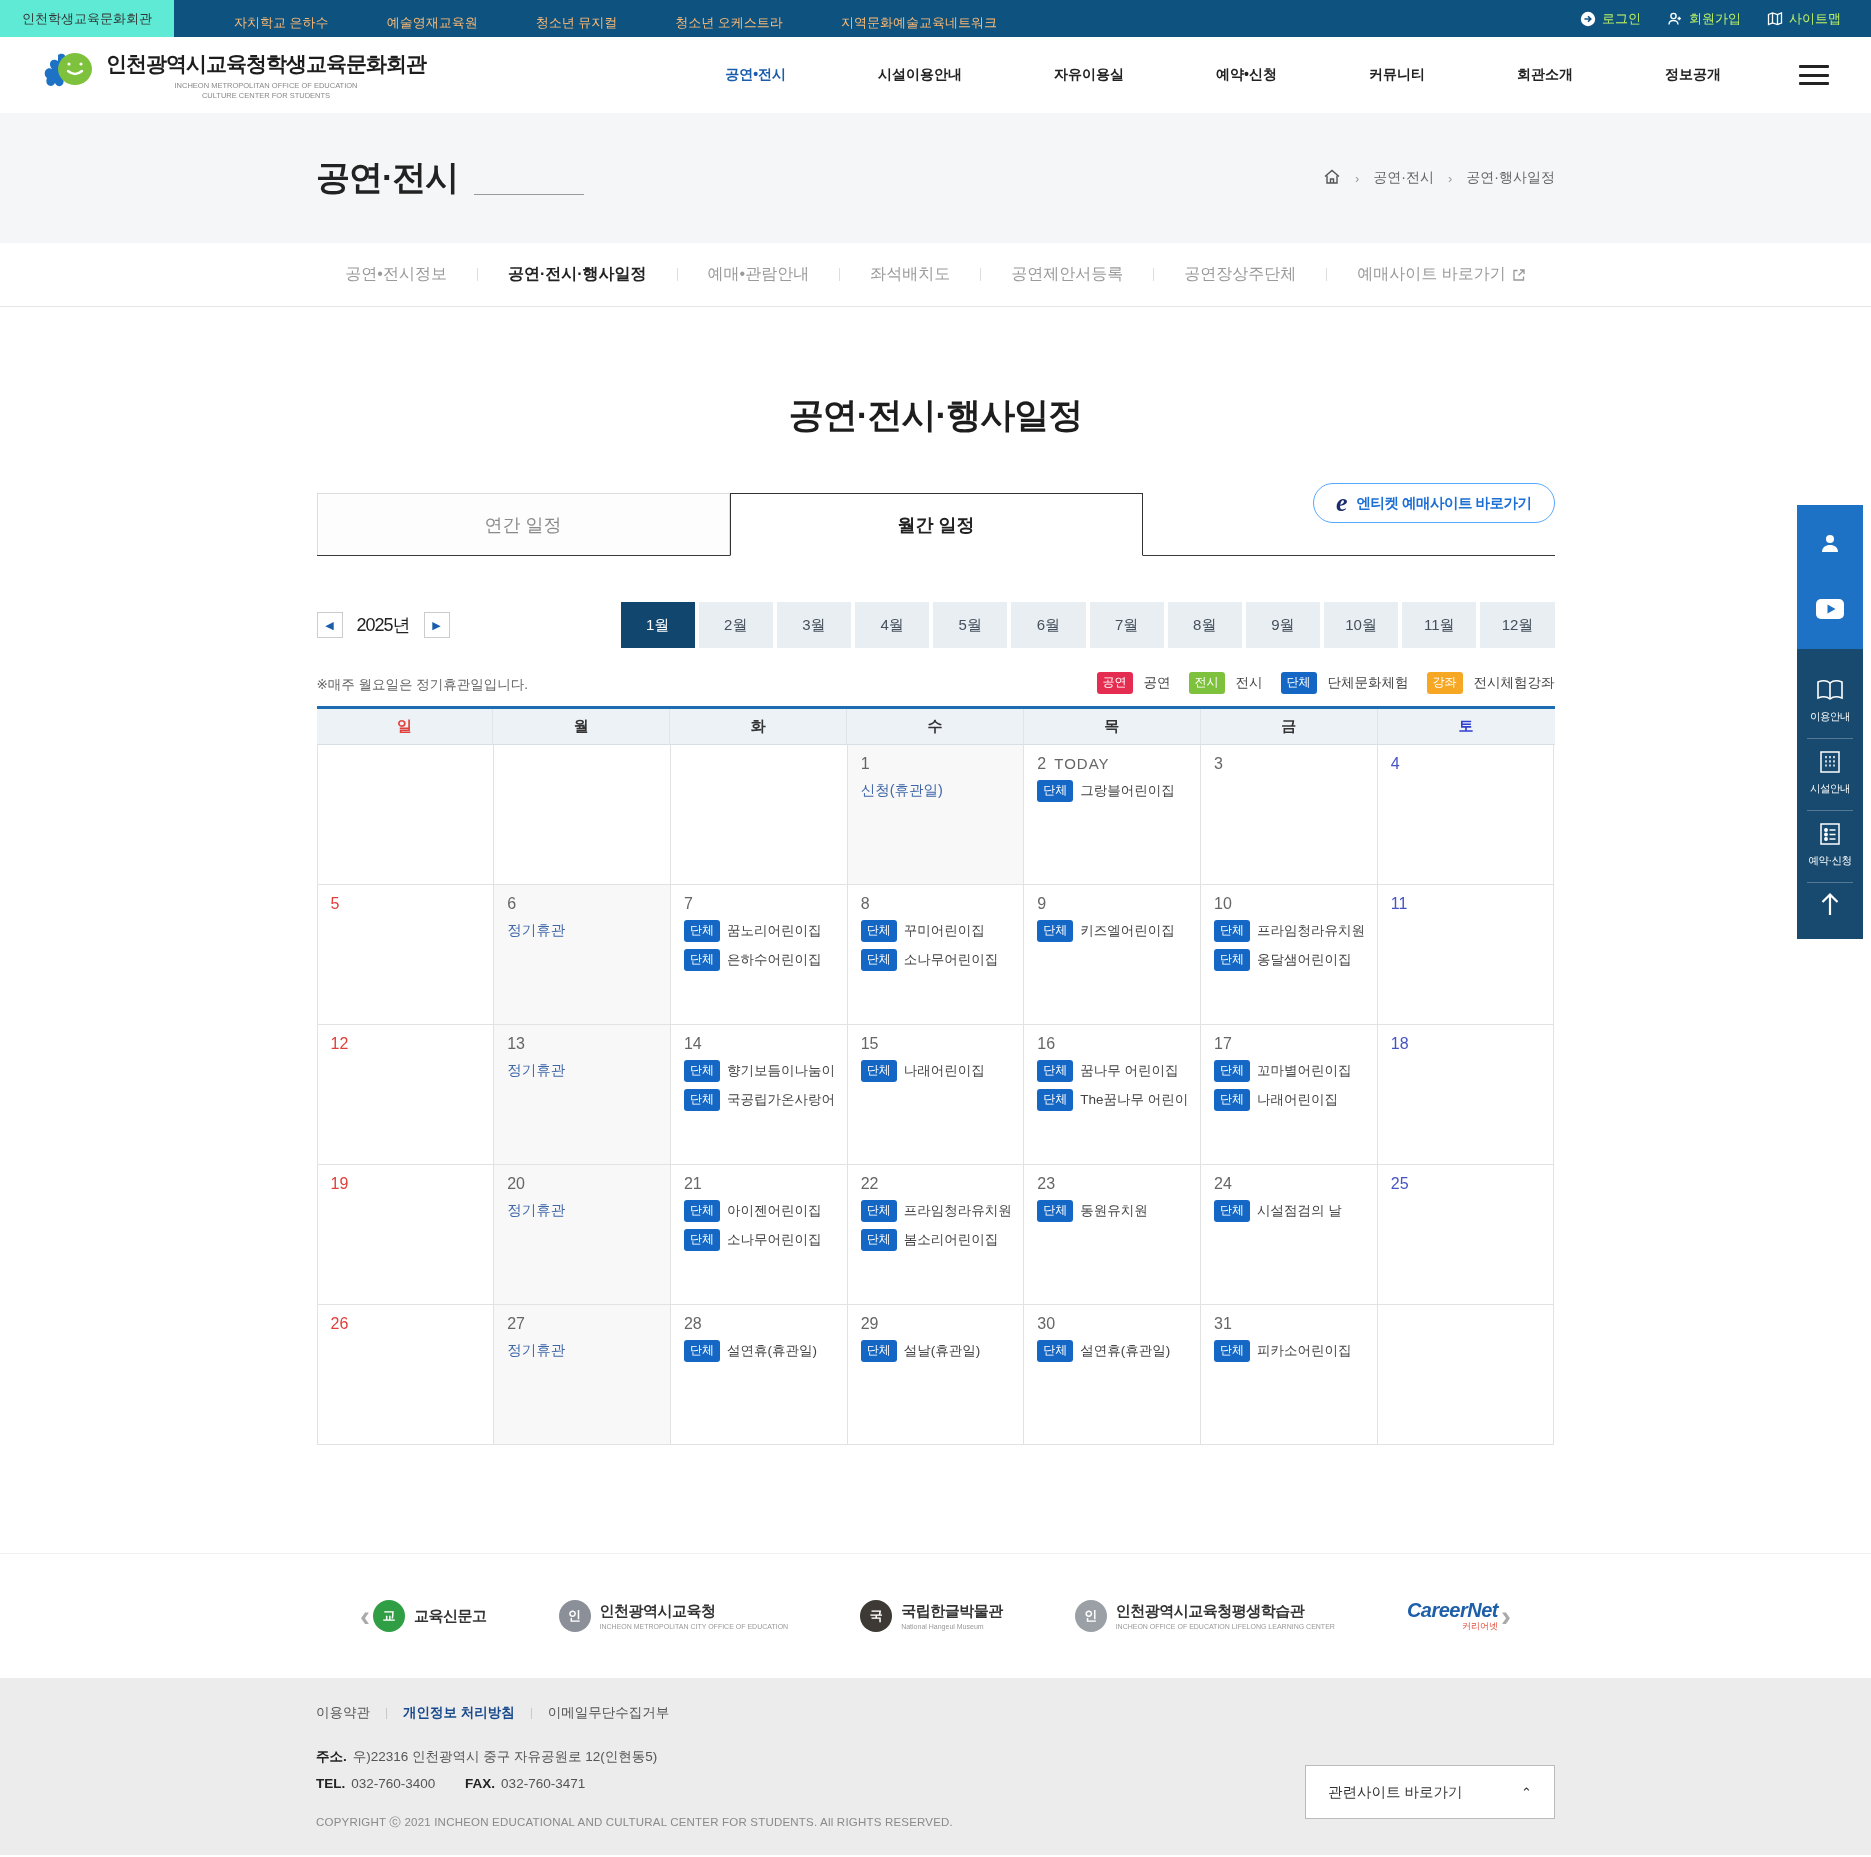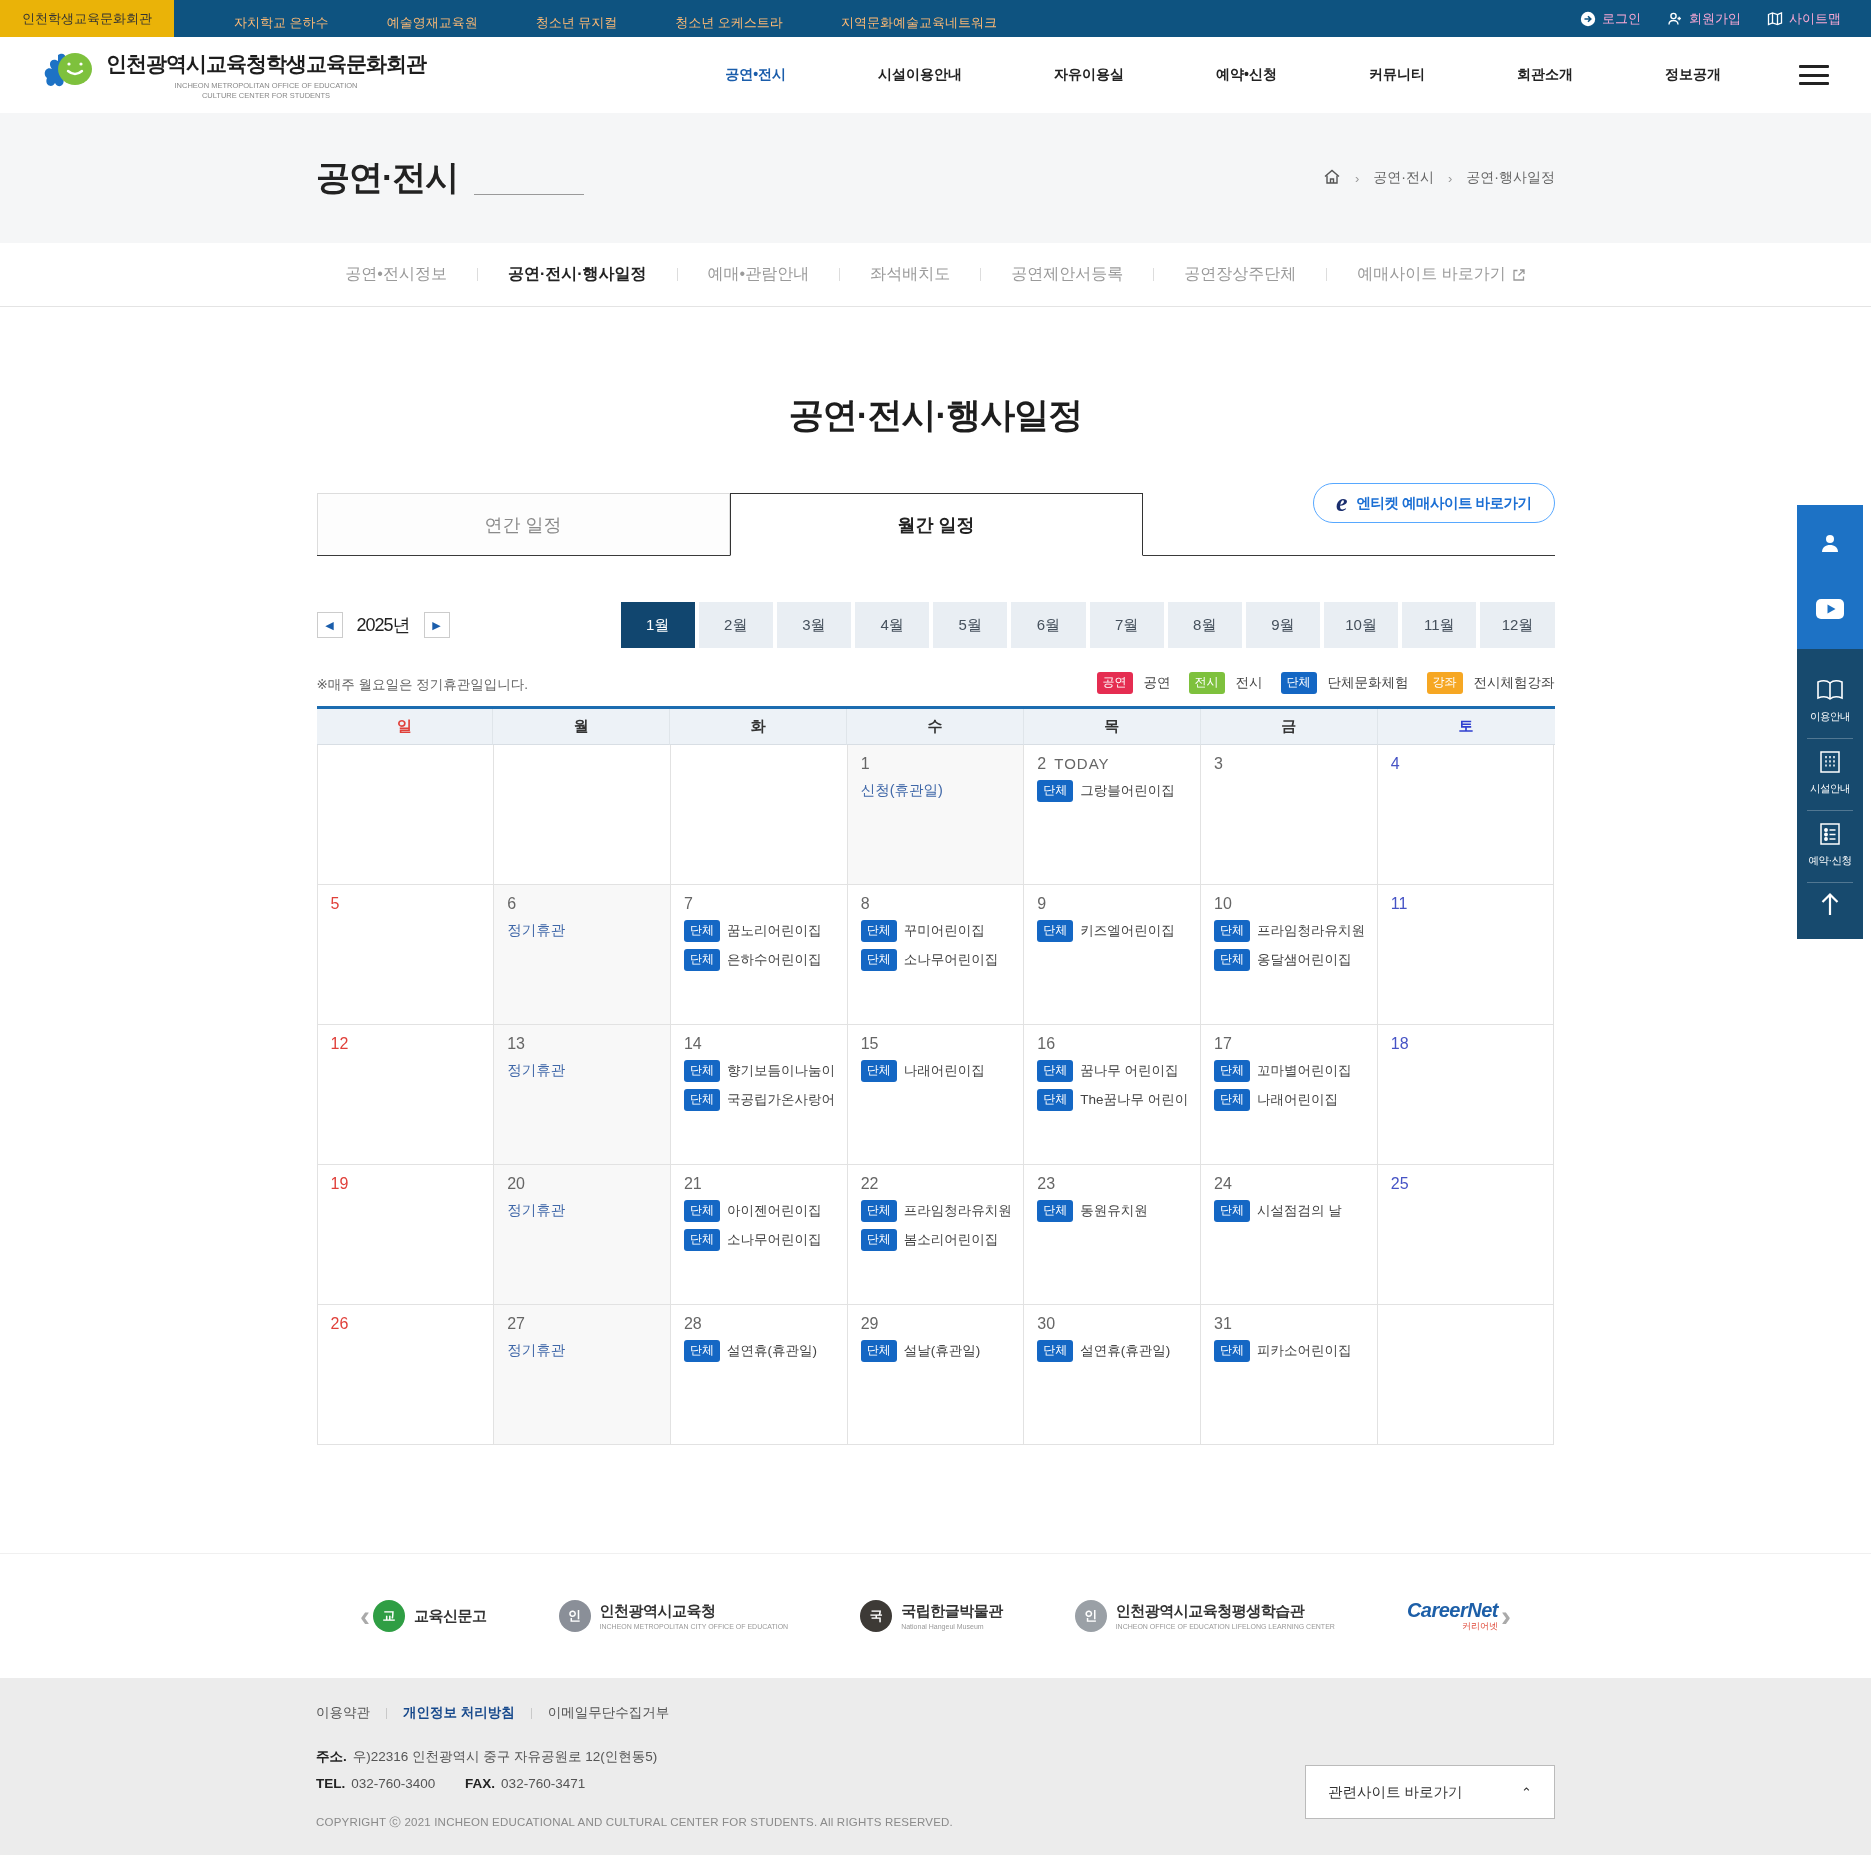--- a/index.html
+++ b/index.html
@@ -1,25 +1,25 @@
 <!DOCTYPE html>
 <html lang="ko"><head>
 <meta charset="utf-8">
 <style>
   * { margin:0; padding:0; box-sizing:border-box; }
   html,body { width:1871px; height:1857px; font-family:"Liberation Sans","DejaVu Sans",sans-serif; background:#fff; color:#222; overflow:hidden; position:relative; }
   a { text-decoration:none; color:inherit; cursor:pointer; }
 
   
   .util-bar { height:37px; background:#0e5380; display:flex; align-items:stretch; font-size:13px; }
-  .util-home-tab { background:#eab308; color:#333; display:flex; align-items:center; padding:0 22px; font-size:13px; }
+  .util-home-tab { background:#5eead4; color:#333; display:flex; align-items:center; padding:0 22px; font-size:13px; }
   .util-links { display:flex; align-items:center; gap:58px; margin-left:60px; color:#fff; }
   .util-links a { color:#fdba74;margin-top:8px; }
   .util-right { margin-left:auto; display:flex; align-items:center; gap:26px; padding-right:30px; color:#fff; }
-  .util-right .u-item { display:flex; align-items:center; gap:6px; color:#f9a8d4; }
+  .util-right .u-item { display:flex; align-items:center; gap:6px; color:#bef264; }
   .util-right svg { width:16px; height:16px; }
 
   
   .header { height:76px; background:#fff; display:flex; align-items:center; padding:0 44px; position:relative; }
   .logo { display:flex; align-items:center; gap:10px; }
   .logo-mark { width:52px; height:52px; position:relative; }
   .logo-title { font-size:21px; font-weight:bold; color:#1d1d1d; letter-spacing:-1px; }
   .logo-sub { font-size:7.5px; color:#888; margin-top:3px; line-height:1.3; letter-spacing:0;text-align:center; }
   .gnb { display:flex; align-items:center; gap:0; margin-left:auto; margin-right:60px; }
   .gnb a { font-size:14px; font-weight:bold; color:#222; padding:0 46px; }

